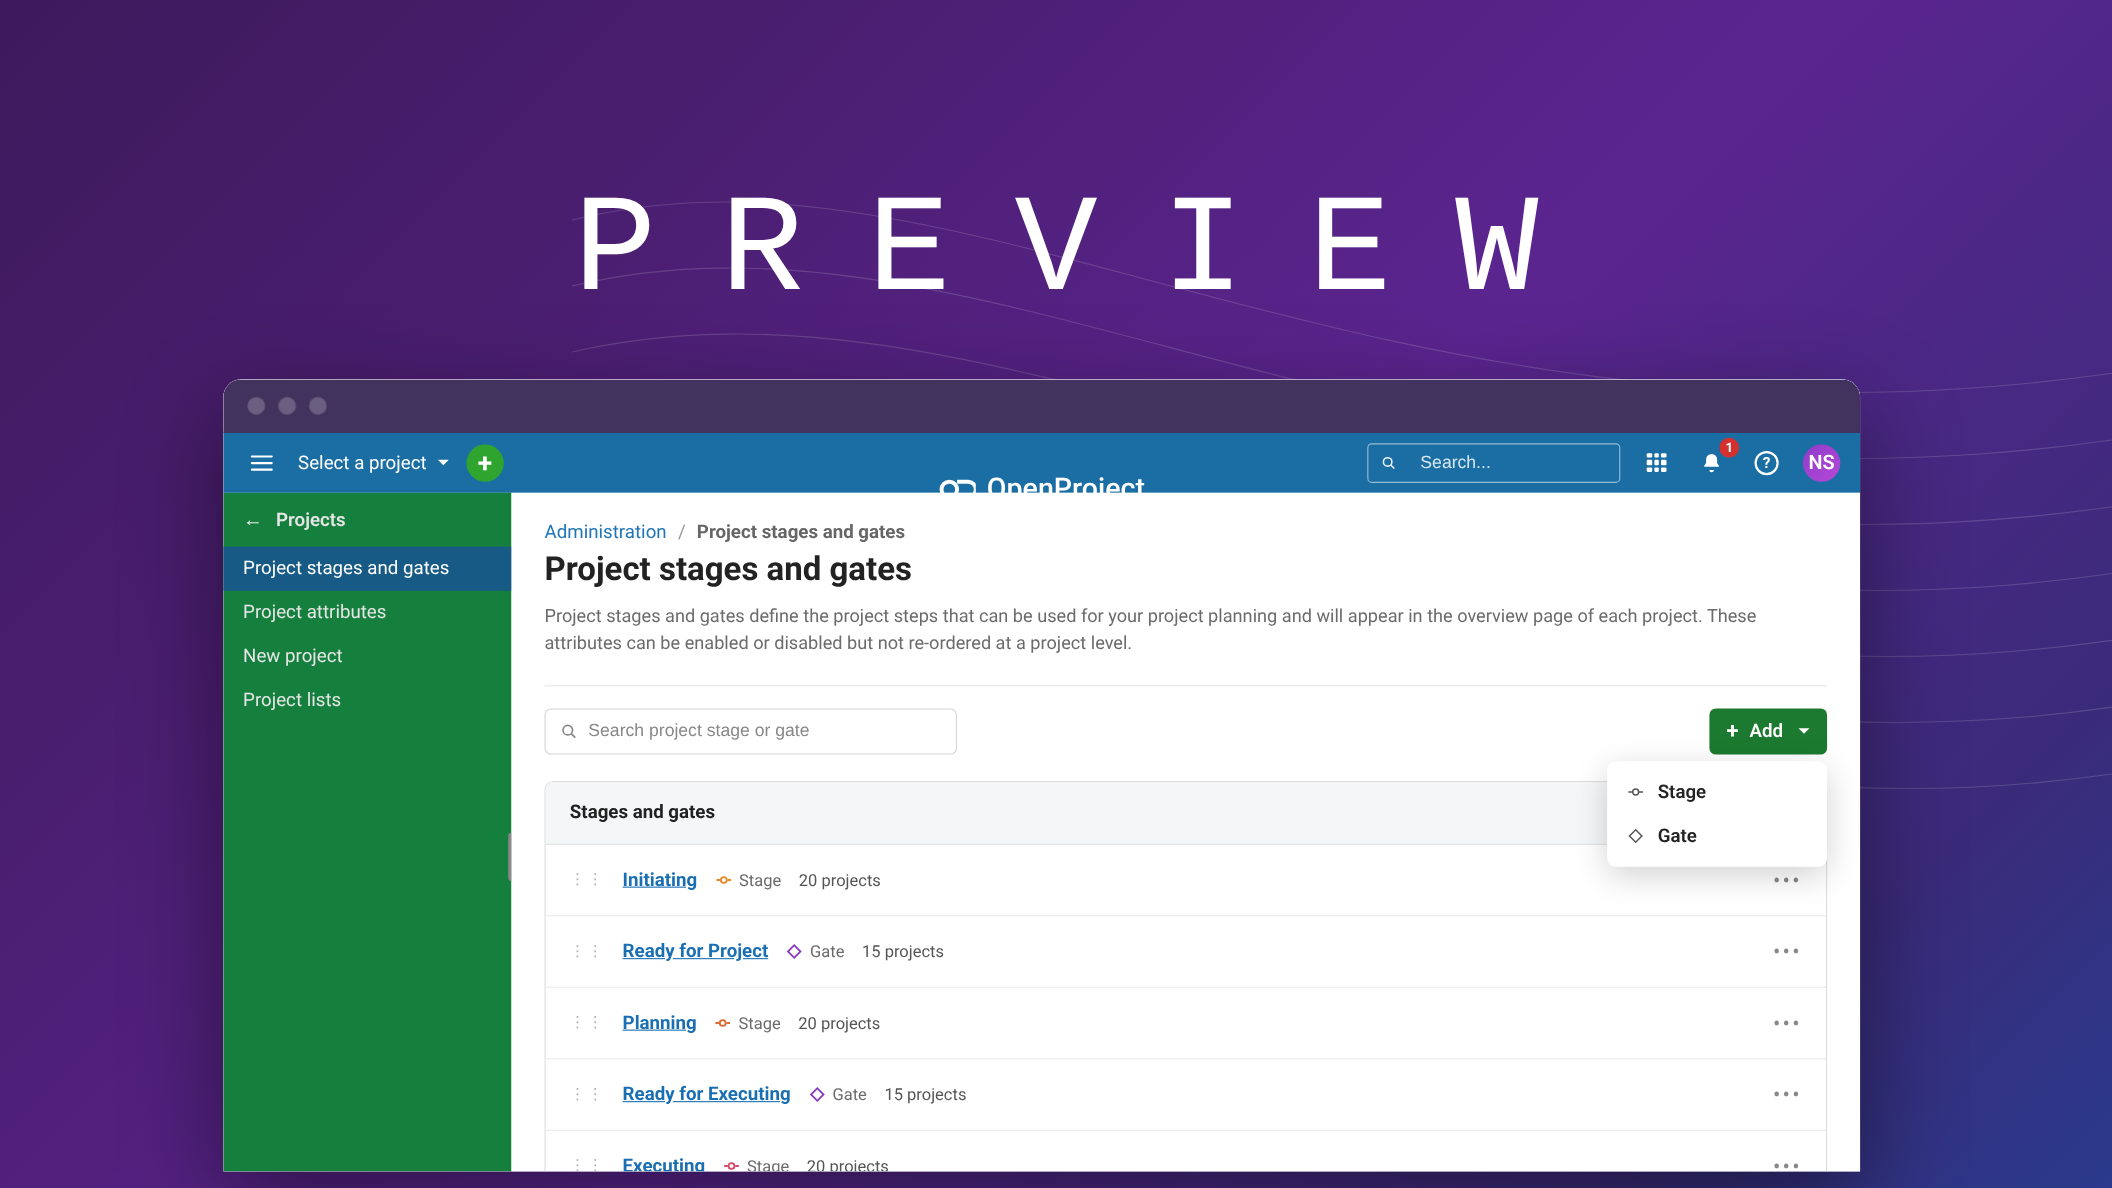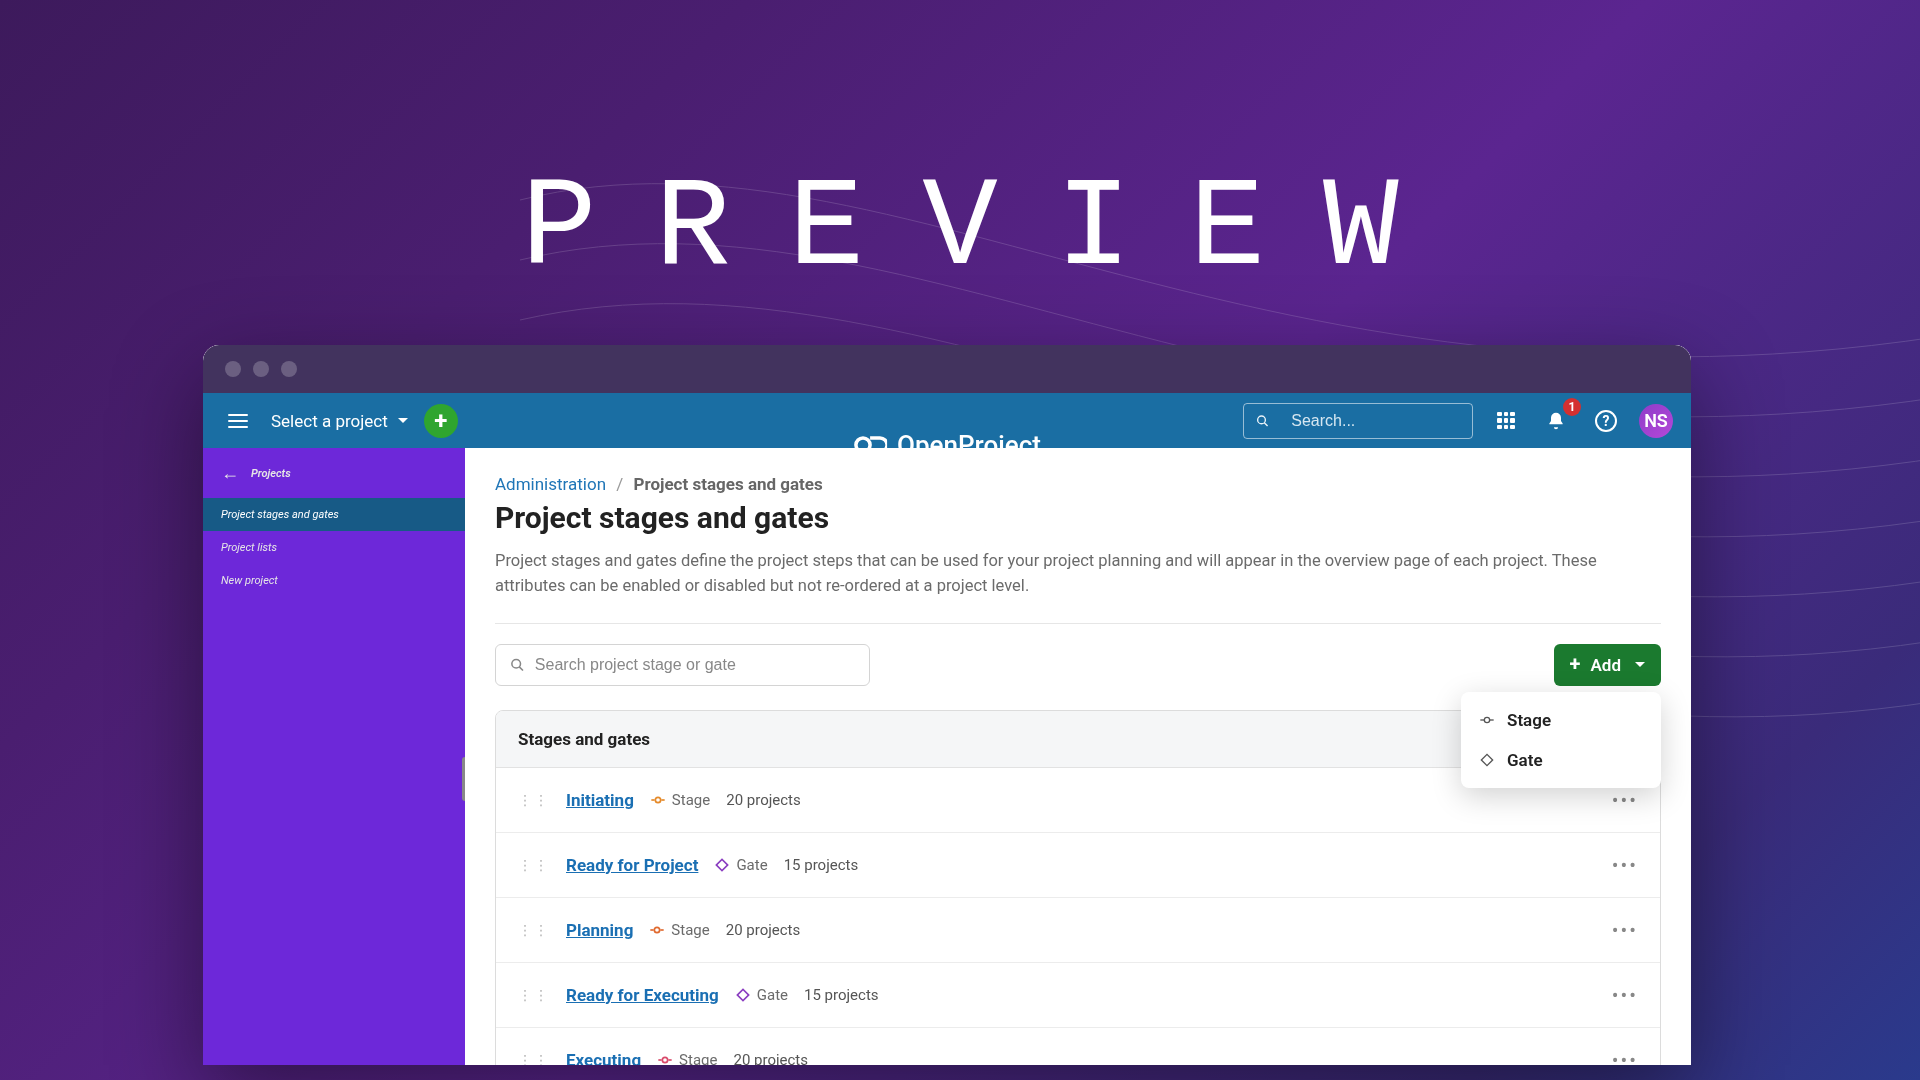--- a/index.html
+++ b/index.html
@@ -67,21 +67,21 @@
 .search-box input { background: transparent; border: none; outline: none; color: #fff; font-size: 16px; width: 100%; }
 .search-box input::placeholder { color: #d6e7f1; }
 .grid-icon { width: 18px; height: 18px; display: grid; grid-template-columns: repeat(3,1fr); grid-template-rows: repeat(3,1fr); gap: 2px; }
 .grid-icon i { background: #fff; border-radius: 1px; }
 .bell-wrap { position: relative; }
 .badge { position: absolute; top: -6px; right: -8px; min-width: 18px; height: 18px; padding: 0 4px; border-radius: 9px; background: #d43030; color: #fff; font-size: 12px; font-weight: bold; display: flex; align-items: center; justify-content: center; }
 .help-circle { width: 22px; height: 22px; border: 2px solid #fff; border-radius: 50%; display: flex; align-items: center; justify-content: center; font-size: 14px; font-weight: bold; }
 .avatar { width: 34px; height: 34px; border-radius: 50%; background: linear-gradient(135deg,#8e3cc9,#b548d8); display: flex; align-items: center; justify-content: center; font-size: 18px; font-weight: 600; }
 
 .body { display: flex; height: calc(100% - 103px); }
-.sidebar { width: 262px; background: #6d28d9; color: #e6e6e6; font-size: 11px; position: relative; font-style: italic; }
+.sidebar { width: 262px; background: #15803d; color: #e6e6e6; font-size: 17px; position: relative; }
 .sidebar-back { display: flex; align-items: center; gap: 12px; padding: 14px 18px; font-weight: 600; cursor: pointer; }
 .arrow-left::before { content: "←"; font-size: 18px; }
 .sidebar-item { padding: 10px 18px; cursor: pointer; }
 .sidebar-item.active { background: #175a86; color: #fff; }
 .sidebar-handle { position: absolute; right: -3px; top: 50%; width: 6px; height: 44px; background: #888; border-radius: 3px; cursor: ew-resize; }
 
 .main { flex: 1; padding: 26px 30px; background: #fff; position: relative; overflow: hidden; }
 .breadcrumb { font-size: 17px; color: #666; margin-bottom: 6px; }
 .breadcrumb a { color: #2076b7; text-decoration: none; }
 .breadcrumb .sep { margin: 0 6px; color: #999; }
@@ -205,22 +205,23 @@
     </div>
 
     <div class="body">
       <aside class="sidebar">
         <div class="sidebar-back">
           <span class="arrow-left"></span>
           <span>Projects</span>
         </div>
         <div id="sidebar-items">
             <div class="sidebar-item active">Project stages and gates</div>
+            <div class="sidebar-item">Project attributes</div>
+            <div class="sidebar-item">New project</div>
             <div class="sidebar-item">Project lists</div>
-            <div class="sidebar-item">New project</div>
           </div>
         <div class="sidebar-handle"></div>
       </aside>
 
       <main class="main">
         <div class="breadcrumb">
           <a href="#">Administration</a>
           <span class="sep">/</span>
           <strong>Project stages and gates</strong>
         </div>

